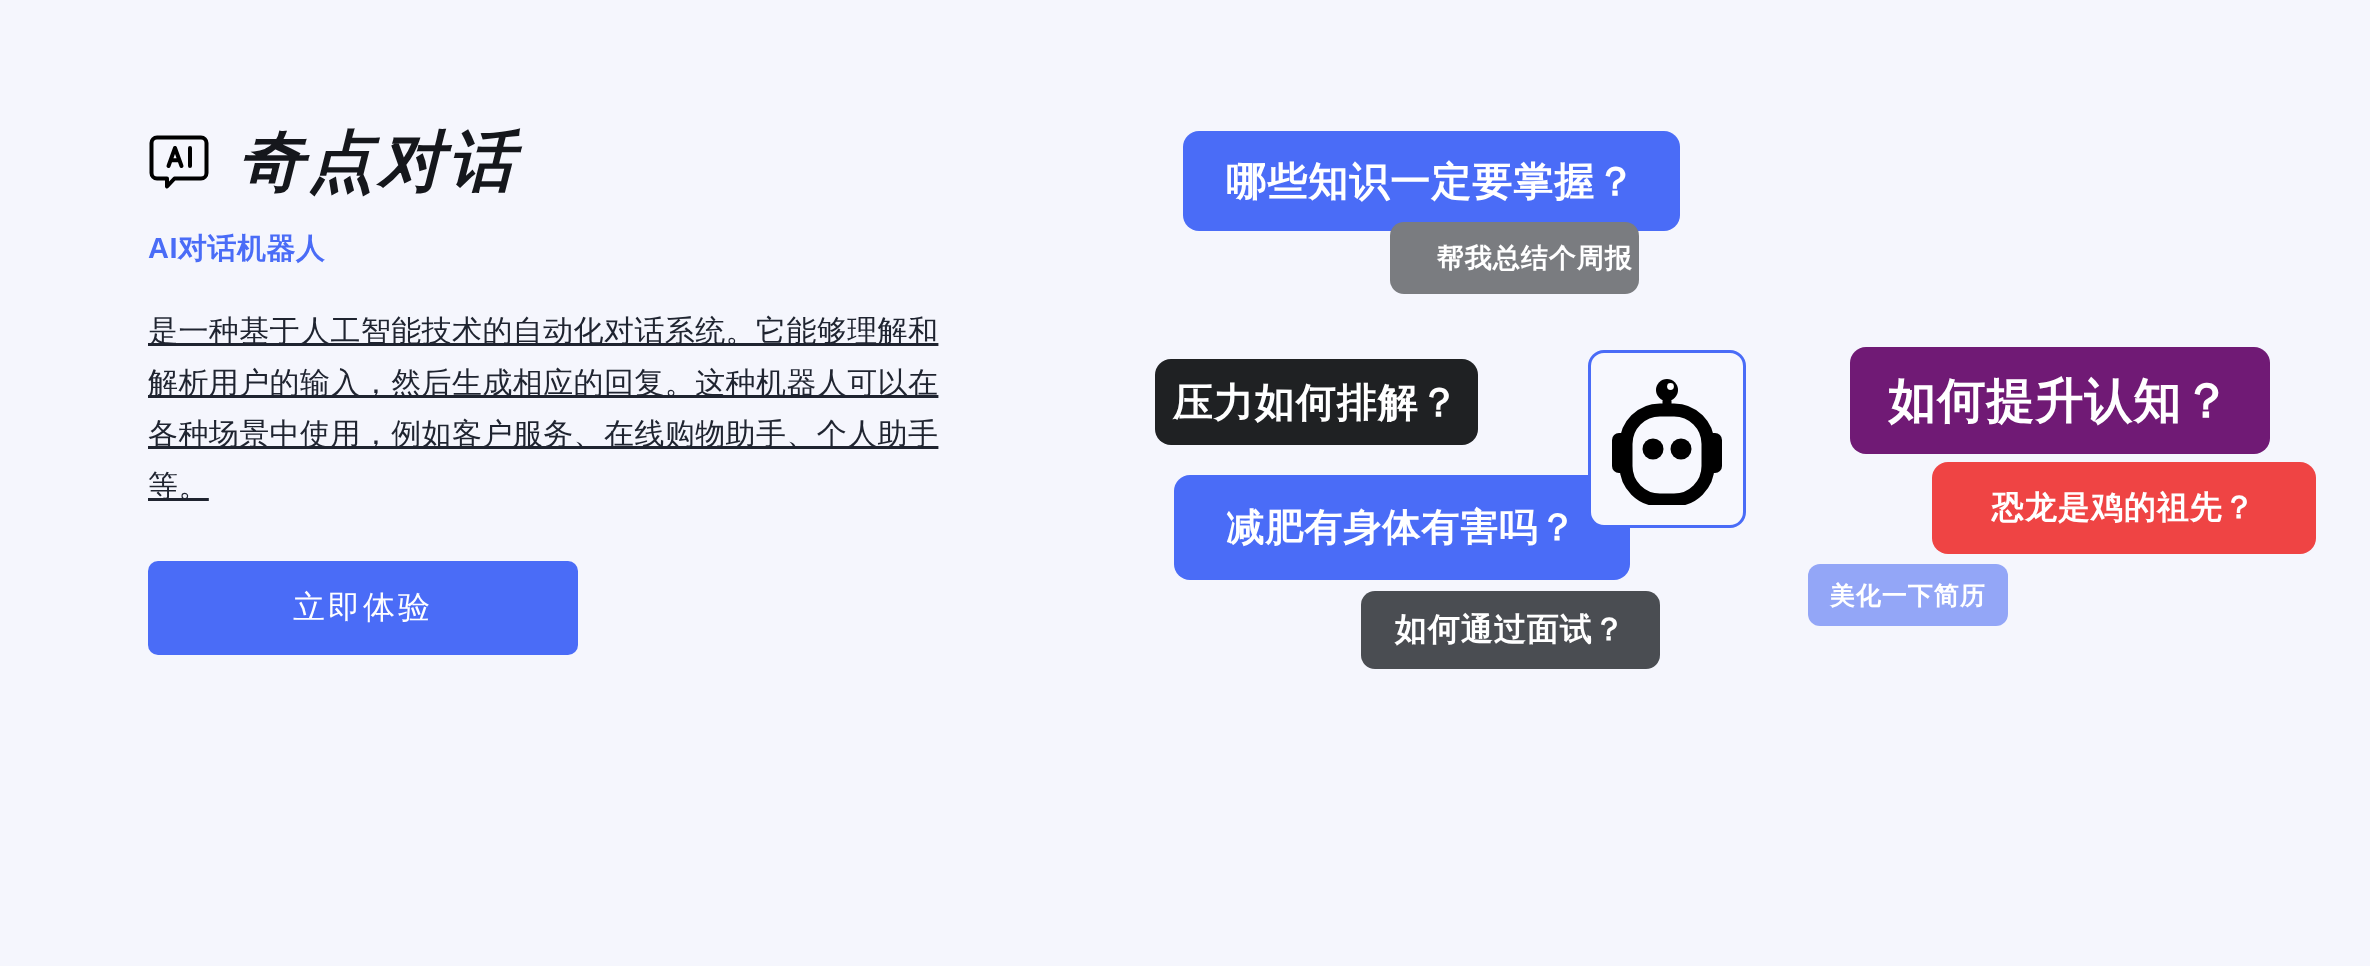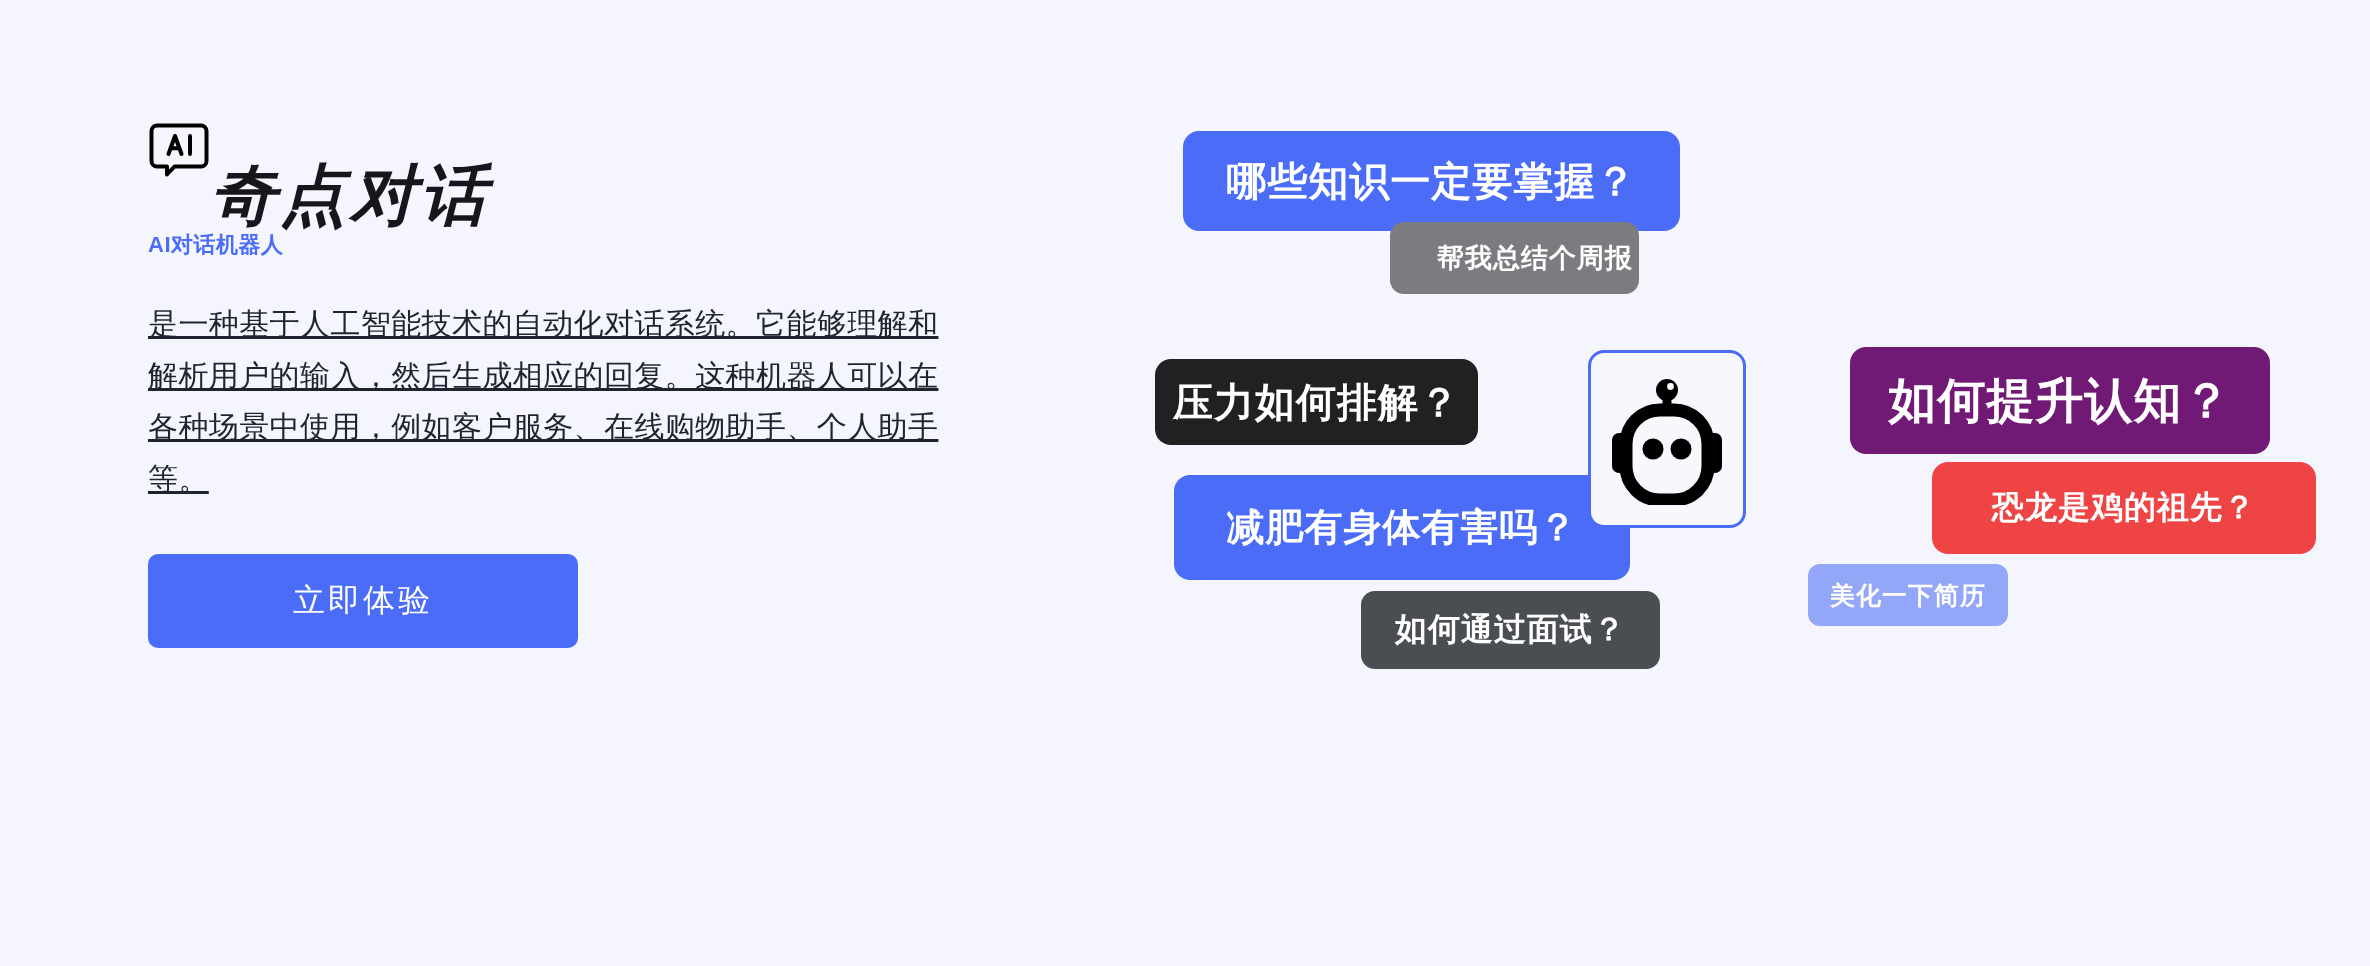--- a/index.html
+++ b/index.html
@@ -24,42 +24,43 @@
   
   .left-panel {
     position: absolute;
     left: 148px;
     top: 118px;
     width: 880px;
   }
 
   .title-row {
     display: flex;
-    align-items: flex-start;
+    align-items: center;
+    gap: 28px;
     height: 86px;
   }
   .ai-icon {
     width: 62px;
     height: 62px;
     flex: 0 0 62px;
     display: block;
   }
   .brand-title {
     font-size: 66px;
     line-height: 1;
     font-weight: 700;
     font-style: italic;
     color: #15171c;
     letter-spacing: 4px;
     white-space: nowrap;
   }
 
   .subtitle {
     margin-top: 30px;
-    font-size: 22px;
+    font-size: 29px;
     line-height: 1;
     font-weight: 700;
     color: #4a6cf7;
     letter-spacing: 0.5px;
   }
 
   .description {
     margin-top: 42px;
     font-size: 30px;
     line-height: 1.72;

